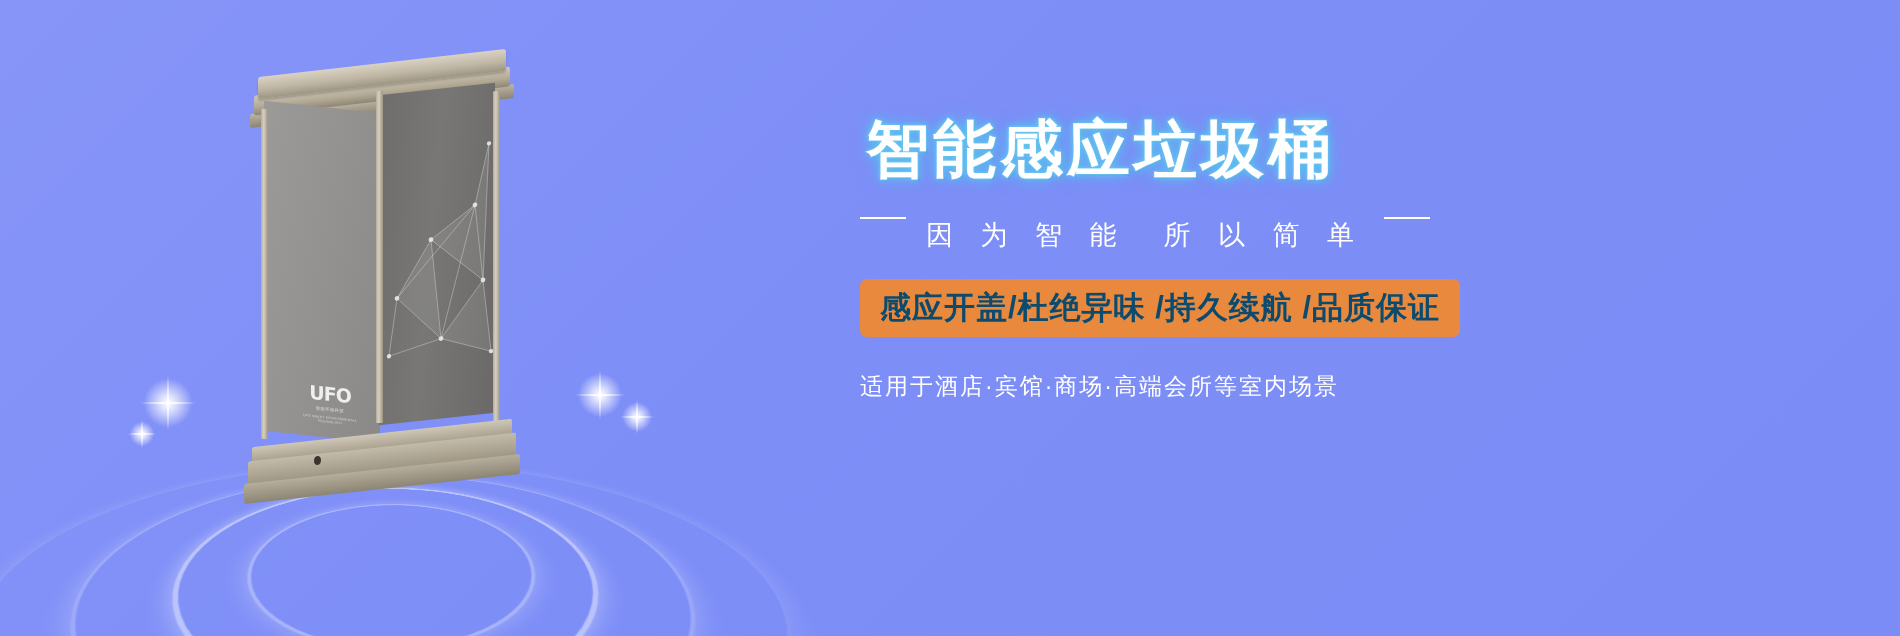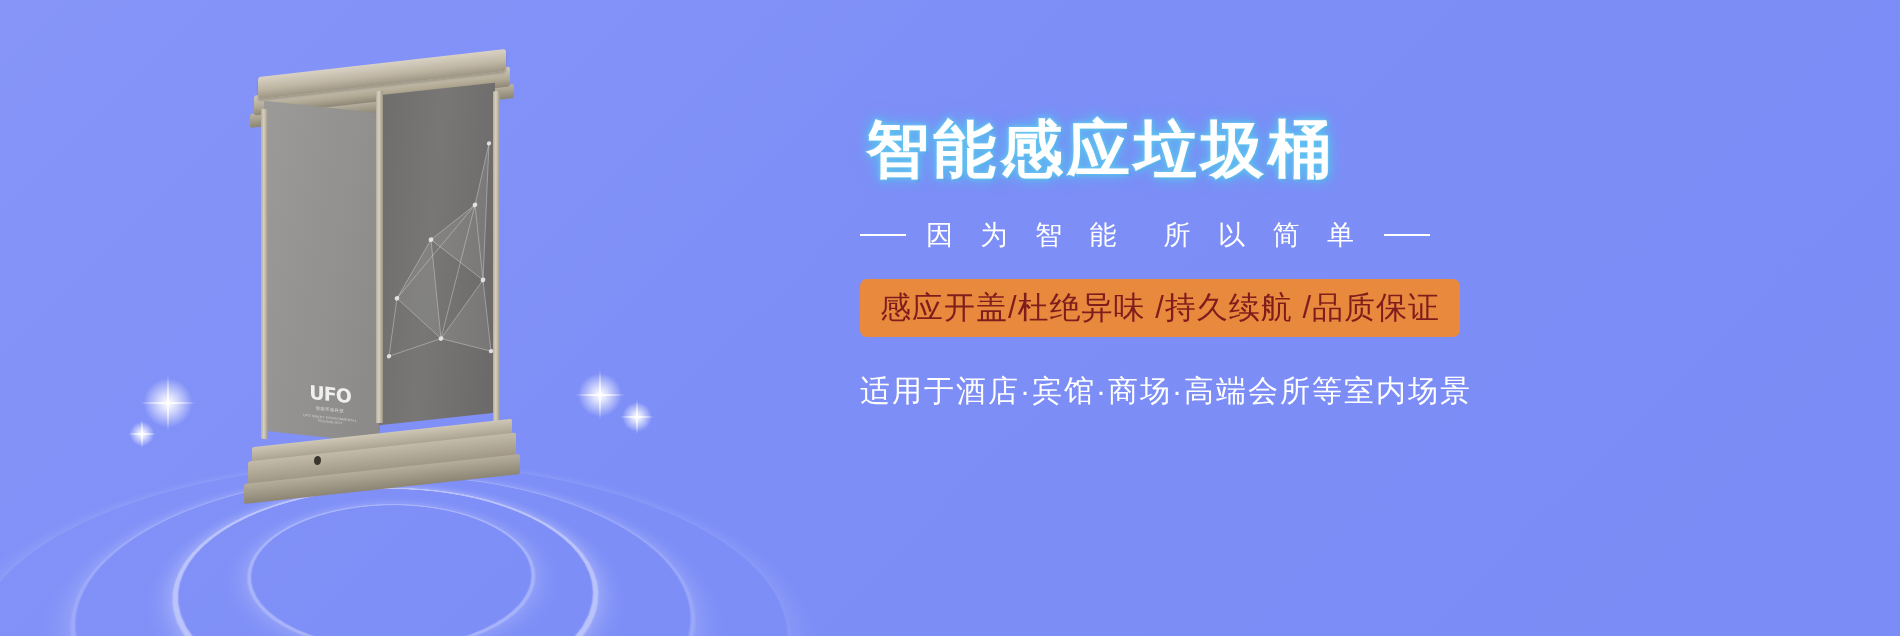--- a/index.html
+++ b/index.html
@@ -81,29 +81,29 @@
   
   #copy{position:absolute;left:860px;top:110px;width:860px;}
   .headline{
     font-size:63px;font-weight:700;color:#ffffff;letter-spacing:4px;line-height:1;
     margin:8px 0 0 6px;
     text-shadow:
       0 0 2px #6ec9f0, 0 0 5px #6ec9f0, 0 0 11px #55bdf0,
       0 0 18px rgba(85,189,240,.75), 2px 2px 0 rgba(40,140,210,.35);
     white-space:nowrap;
   }
-  .subline{margin:36px 0 0 0;display:flex;align-items:center;gap:20px;color:#fff;white-space:nowrap;}
+  .subline{margin:36px 0 0 0;display:flex;gap:20px;color:#fff;white-space:nowrap;}
   .rule{display:inline-block;width:46px;height:2px;background:#ffffff;}
   .subline .txt{font-size:27px;letter-spacing:10px;font-weight:400;}
   .badge{
-    display:inline-block;margin-top:26px;background:#e8893e;color:#7f1d1d;
-    border-radius:7px;padding:13px 20px 14px 20px;font-size:31px;font-weight:400;
+    display:inline-block;margin-top:26px;background:#e8893e;color:#0c4a6e;
+    border-radius:7px;padding:13px 20px 14px 20px;font-size:31px;font-weight:700;
     letter-spacing:1px;white-space:nowrap;line-height:1;text-align:right;
   }
-  .footline{margin-top:34px;color:#fff;font-size:30px;letter-spacing:2px;white-space:nowrap;}
+  .footline{margin-top:34px;color:#fff;font-size:23px;letter-spacing:2px;white-space:nowrap;}
 </style>
 </head>
 <body>
 
 <div id="banner">
 
   <div class="ripple-wrap">
     <div class="ring r3"></div>
     <div class="ring r2"></div>
     <div class="ring r1"></div>

